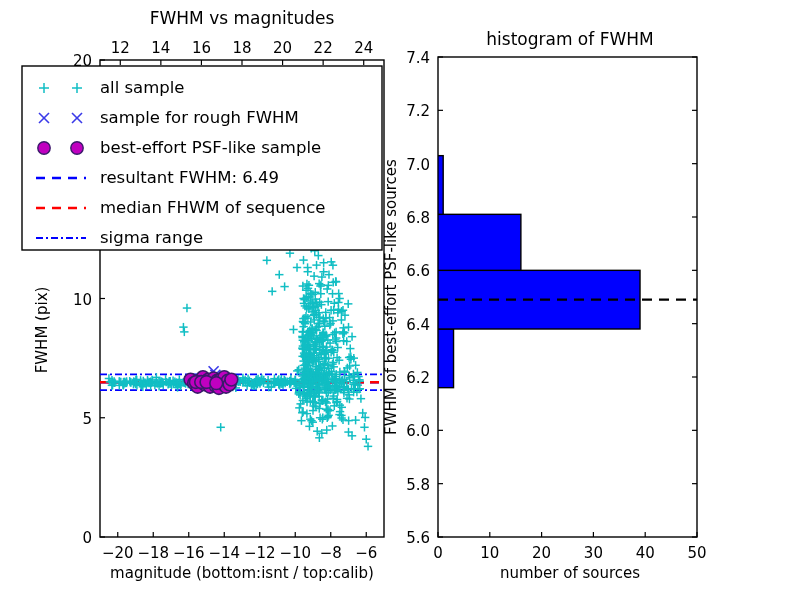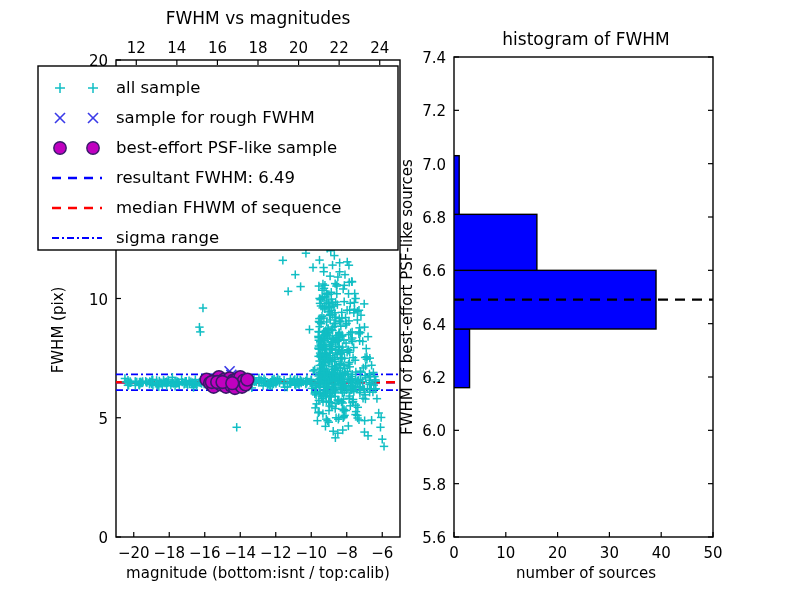--- a/index.html
+++ b/index.html
@@ -6,21 +6,21 @@
     margin: 0; padding: 0;
     background: #ffffff;
   }
   body {
     width: 800px; height: 600px;
     position: relative;
     overflow: hidden;
     font-family: "DejaVu Sans", sans-serif;
     color: #000000;
   }
-  .fig { position: absolute; left: 0; top: 0; width: 648px; height: 600px; margin-left: 16px; }
+  .fig { position: absolute; left: 0; top: 0; width: 648px; height: 600px; }
   svg { display: block; }
   text { font-family: "DejaVu Sans", sans-serif; fill: #000000; }
   .tick-lbl { font-size: 15px; }
   .axis-lbl { font-size: 15px; }
   .title-lbl { font-size: 17px; }
   .legend-lbl { font-size: 16.5px; }
 </style>
 </head>
 <body>
 

